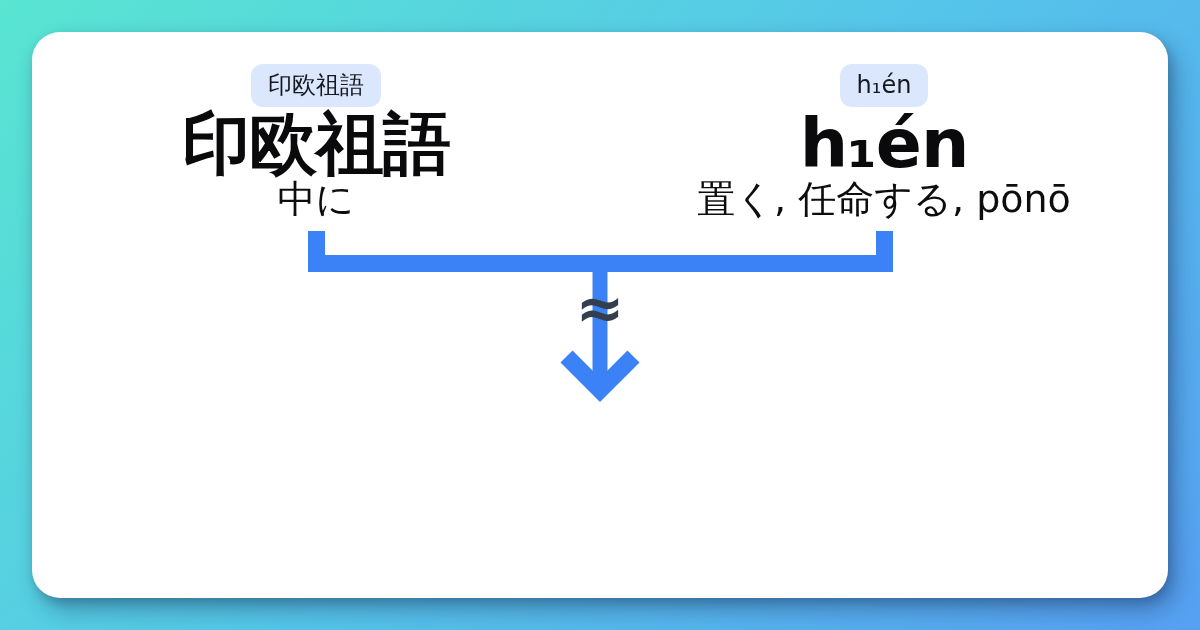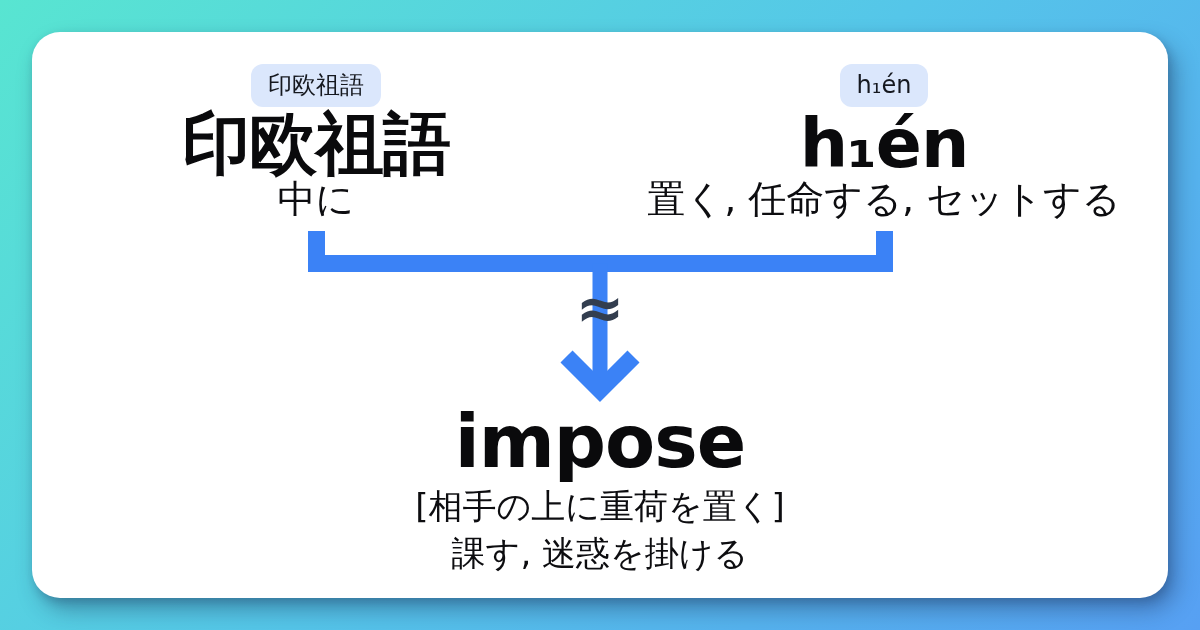--- a/index.html
+++ b/index.html
@@ -68,30 +68,25 @@
 
   <div class="source-group source-left">
     <span class="lang-badge">印欧祖語</span>
     <div class="source-word">印欧祖語</div>
     <div class="source-meaning">中に</div>
   </div>
 
   <div class="source-group source-right">
     <span class="lang-badge">h₁én</span>
     <div class="source-word">h₁én</div>
-    <div class="source-meaning">置く, 任命する, セットする</div>
+    <div class="source-meaning">置く, 任命する, pōnō</div>
   </div>
 
   <svg class="connector" width="1200" height="630" viewBox="0 0 1200 630">
     <path d="M316.5 231 L316.5 263.5 L884.5 263.5 L884.5 231" fill="none" stroke="#3b82f6" stroke-width="17" stroke-linejoin="miter"></path>
     <path d="M600 263.5 L600 390" fill="none" stroke="#3b82f6" stroke-width="15"></path>
     <path d="M566.5 356.5 L600 390 L633.5 356.5" fill="none" stroke="#3b82f6" stroke-width="17" stroke-linejoin="miter"></path>
   </svg>
 
   <div class="approx-symbol">≈</div>
 
-  <div class="result-group">
-    <div class="result-word">impose</div>
-    <div class="result-literal">[相手の上に重荷を置く]</div>
-    <div class="result-meanings">課す, 迷惑を掛ける</div>
-  </div>
 
 </div>
 
 </body></html>

